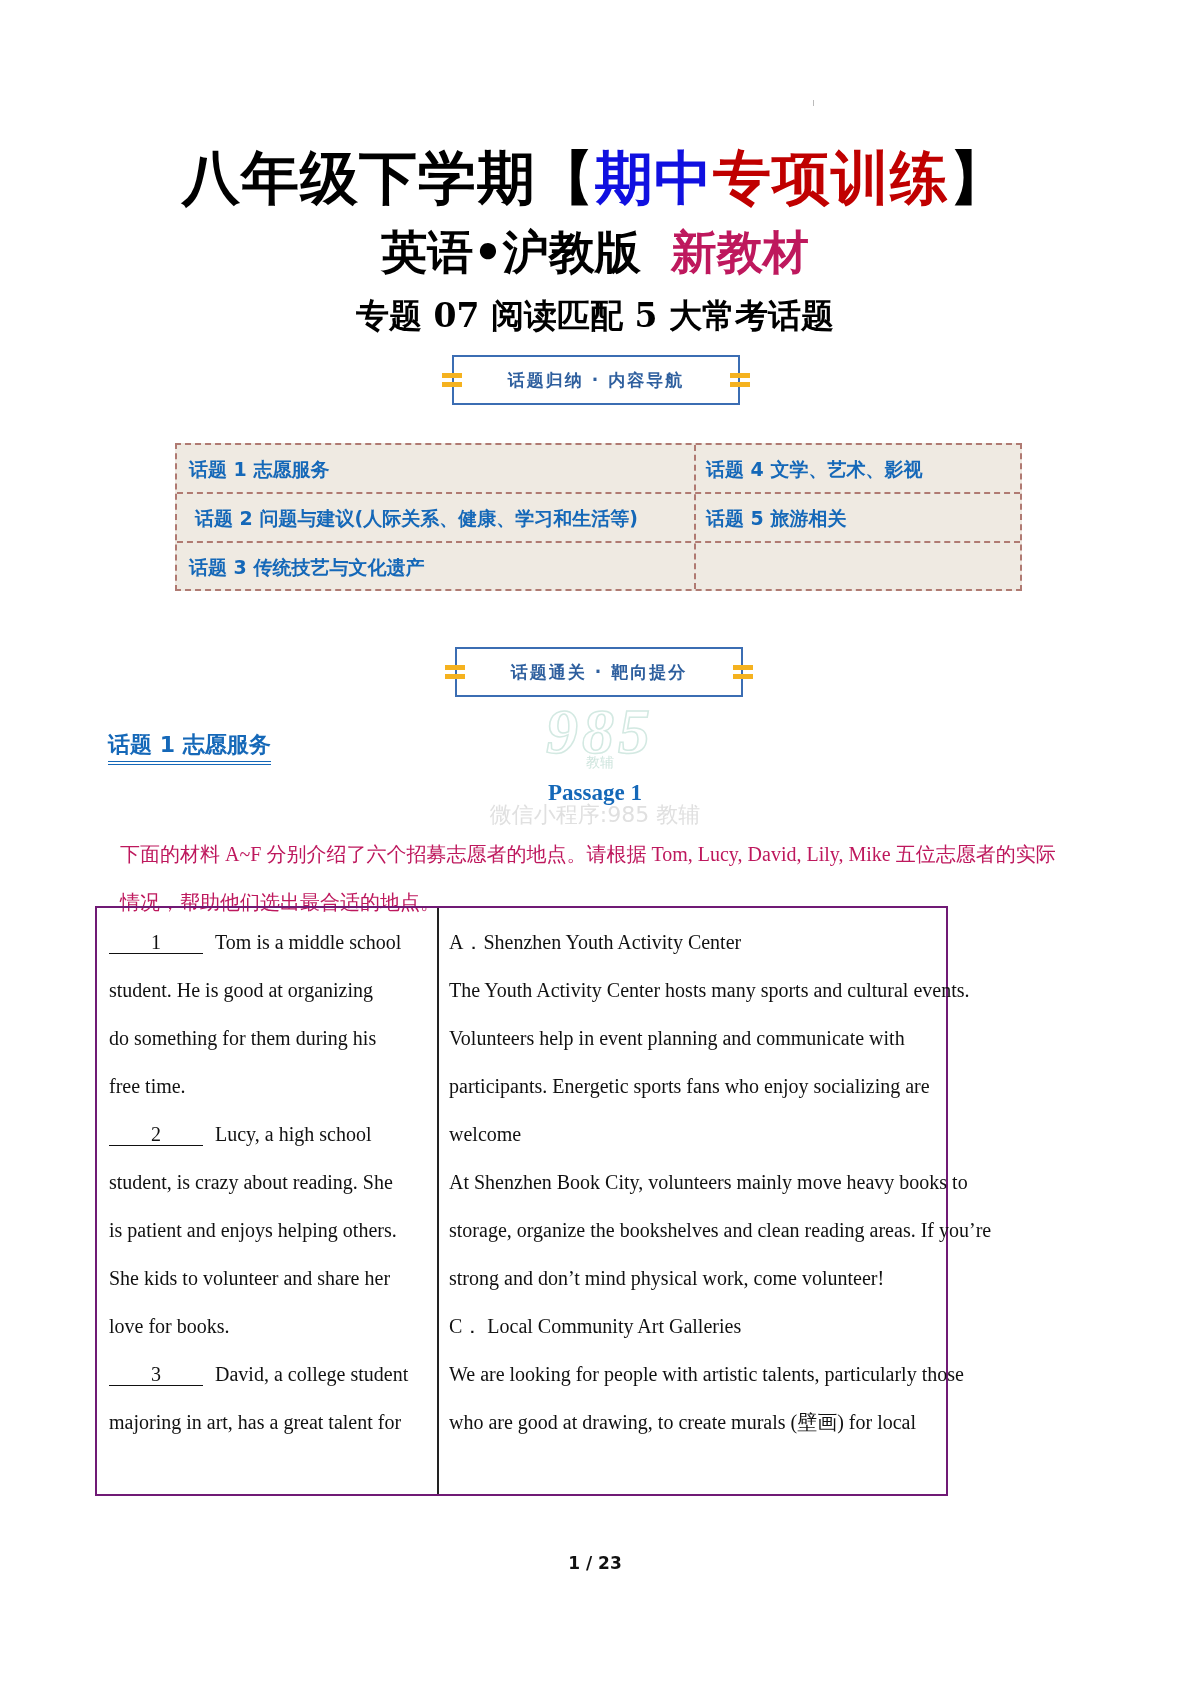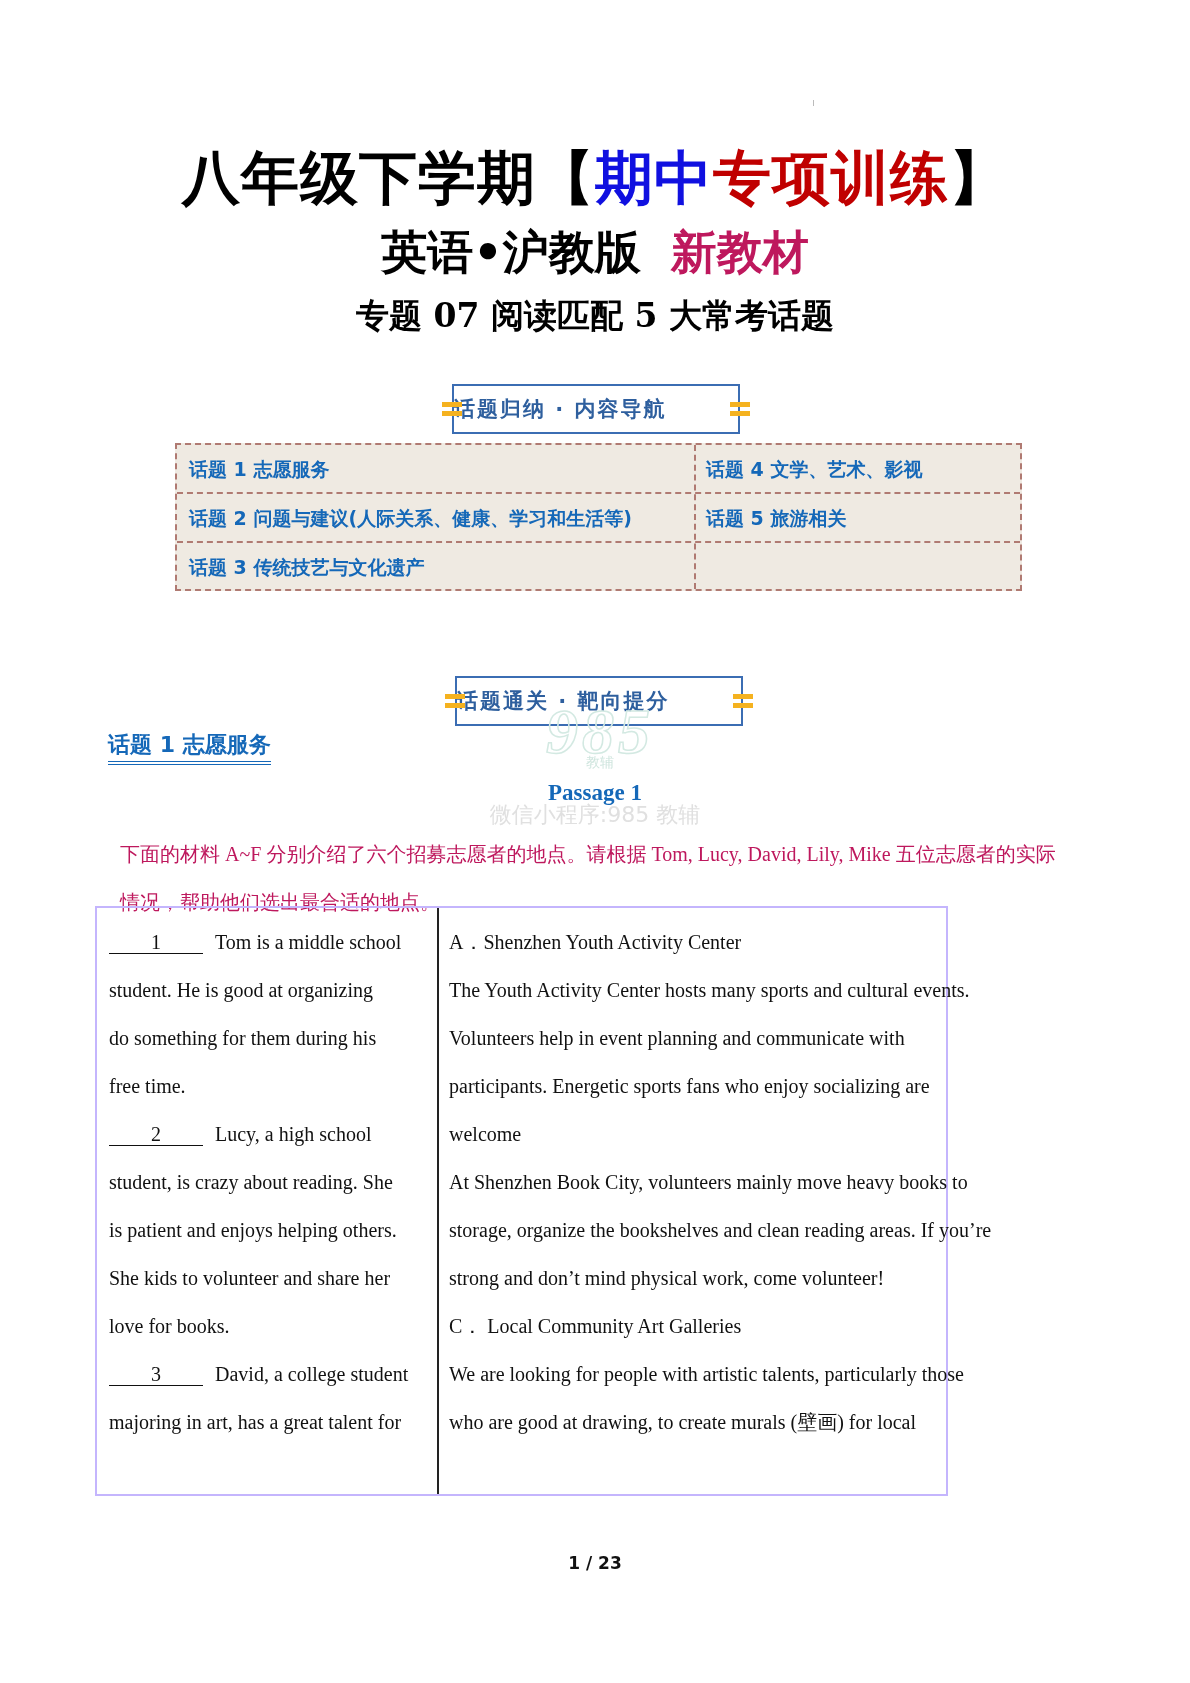--- a/index.html
+++ b/index.html
@@ -11,22 +11,22 @@
             font-family:"DejaVu Sans", sans-serif; font-weight:900; font-size:58px; letter-spacing:1px; line-height:76px; color:#000; }
   .title1 .blue { color:#1010e0;text-align:right; }
   .title1 .red { color:#c00000; }
   .title2 { left:0; width:1190px; top:222px; text-align:center;
             font-family:"DejaVu Sans", sans-serif; font-weight:900; font-size:46px; line-height:60px; color:#000; }
   .title2 .orange { color:#be185d; margin-left:30px;text-align:right; }
   .title3 { left:0; width:1190px; top:294px; text-align:center;
             font-family:"DejaVu Serif", serif; font-weight:bold; font-size:33px; line-height:44px; color:#000; }
 
   .banner { height:50px; border:2px solid #3b6db3; background:#fff; box-sizing:border-box;
-            display:flex; align-items:center; 
-            font-family:"DejaVu Sans", sans-serif; font-weight:bold; font-size:21px; color:#2e5f9e; letter-spacing:2px;margin-top:29px; }
+            display:flex; align-items:center; justify-content:center;
+            font-family:"DejaVu Sans", sans-serif; font-weight:bold; font-size:17px; color:#2e5f9e; letter-spacing:2px; }
   .banner .bars { position:absolute; width:20px; height:14px; top:16px; }
   .banner .bars::before, .banner .bars::after { content:""; position:absolute; left:0; width:20px; height:5px; background:#f5b21f; }
   .banner .bars::before { top:0; } .banner .bars::after { bottom:0; }
   .banner .bars.l { left:-12px; } .banner .bars.r { right:-12px; }
 
   .toc { left:175px; top:443px; width:847px; height:148px; background:#efeae2;
          border:2px dashed #b07a72; box-sizing:border-box; }
   .toc .cell { position:absolute; height:49px; display:flex; align-items:center; padding-left:12px; box-sizing:border-box;
                font-family:"DejaVu Sans", sans-serif; font-weight:bold; font-size:19px; color:#1568b8; }
   .toc .hline { position:absolute; left:0; right:0; border-top:2px dashed #b07a72; }
@@ -35,21 +35,21 @@
   .topic-heading { left:108px; top:730px; font-family:"DejaVu Sans", sans-serif; font-weight:bold; font-size:22px; color:#1568b8;
                    border-bottom:4px double #1568b8; padding-bottom:1px; line-height:30px; }
   .watermark { left:490px; top:700px; width:220px; height:130px; color:#d8ece6; text-align:center; pointer-events:none; }
   .watermark .big { font-size:64px; font-style:italic; font-weight:bold; line-height:64px; letter-spacing:4px; color:transparent; -webkit-text-stroke:1.5px #d3e9e2; }
   .watermark .small { font-family:"DejaVu Sans", sans-serif; font-size:14px; color:#cfe5de; margin-top:-10px; }
   .passage { left:0; width:1190px; top:778px; text-align:center; font-weight:bold; font-size:23px; color:#1568b8; line-height:30px; }
   .wm-text { left:0; width:1190px; top:800px; text-align:center; font-family:"DejaVu Sans", sans-serif; font-size:22px; color:#e0e0e0; line-height:30px; }
 
   .intro { left:108px; top:830px; width:990px; font-size:20px; line-height:48px; color:#be185d;margin-left:12px; }
 
-  .qtable { left:95px; top:906px; width:853px; height:590px; border:2px solid #c4b5fd; box-sizing:border-box; }
+  .qtable { left:95px; top:906px; width:853px; height:590px; border:2px solid #701a75; box-sizing:border-box; }
   .qtable .divider { position:absolute; left:340px; top:0; bottom:0; border-left:2px solid #222; }
   .col-left { position:absolute; left:12px; top:10px; width:320px; font-size:20px; line-height:48px; }
   .col-right { position:absolute; left:352px; top:10px; width:580px; font-size:20px; line-height:48px; }
   .blank { display:inline-block; width:94px; border-bottom:1.5px solid #111; text-align:center; line-height:22px; margin-right:12px; }
   .line { white-space:nowrap; }
 
   .pagenum { left:0; width:1190px; top:1553px; text-align:center; font-family:"DejaVu Sans", sans-serif; font-weight:bold; font-size:17px; color:#111; }
   .tick { left:813px; top:100px; width:1px; height:6px; background:#bbb; }
 </style>
 </head>
@@ -68,21 +68,21 @@
   <span>话题归纳 · 内容导航</span>
   <span class="bars r"></span>
 </div>
 
 <div class="abs toc">
   <div class="hline" style="top:47px;"></div>
   <div class="hline" style="top:96px;"></div>
   <div class="vline"></div>
   <div class="cell" style="left:0; top:0; width:517px;">话题 1  志愿服务</div>
   <div class="cell" style="left:517px; top:0; width:326px;">话题 4  文学、艺术、影视</div>
-  <div class="cell" style="left:0; top:49px; width:517px;">话题 2 问题与建议(人际关系、健康、学习和生活等)</div>
+  <div class="cell" style="left:6px; top:49px; width:517px;">话题 2 问题与建议(人际关系、健康、学习和生活等)</div>
   <div class="cell" style="left:517px; top:49px; width:326px;">话题 5  旅游相关</div>
   <div class="cell" style="left:0; top:98px; width:517px;">话题 3  传统技艺与文化遗产</div>
   <div class="cell" style="left:517px; top:98px; width:326px;"></div>
 </div>
 
 <div class="abs banner" style="left:455px; top:647px; width:288px;">
   <span class="bars l"></span>
   <span>话题通关 · 靶向提分</span>
   <span class="bars r"></span>
 </div>

